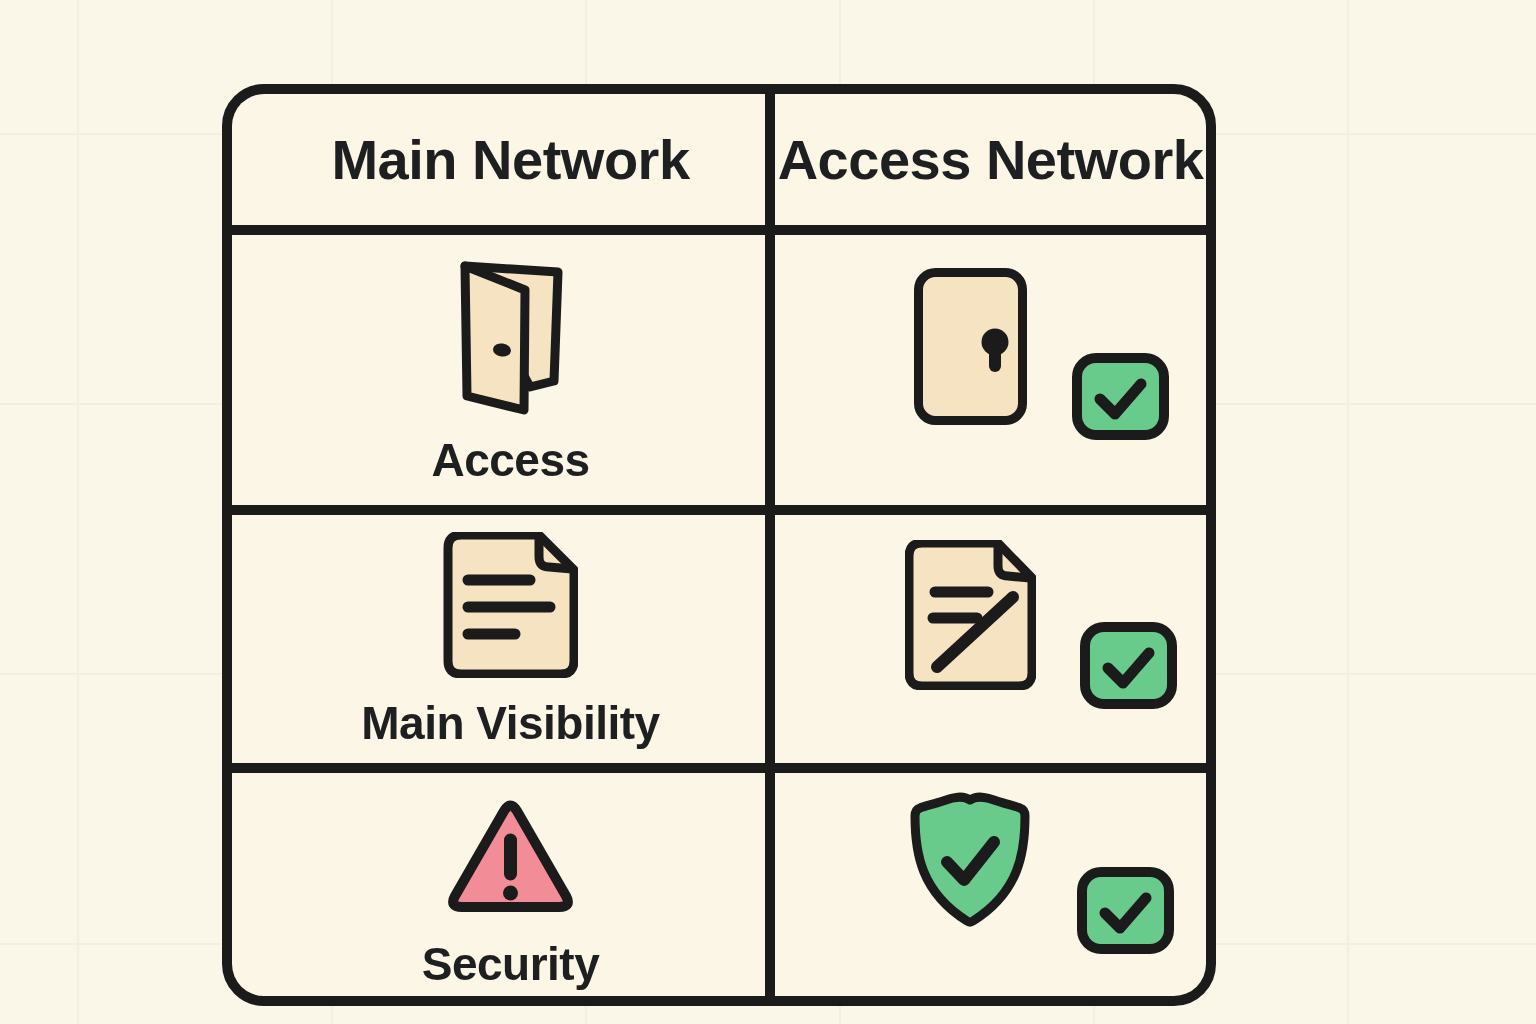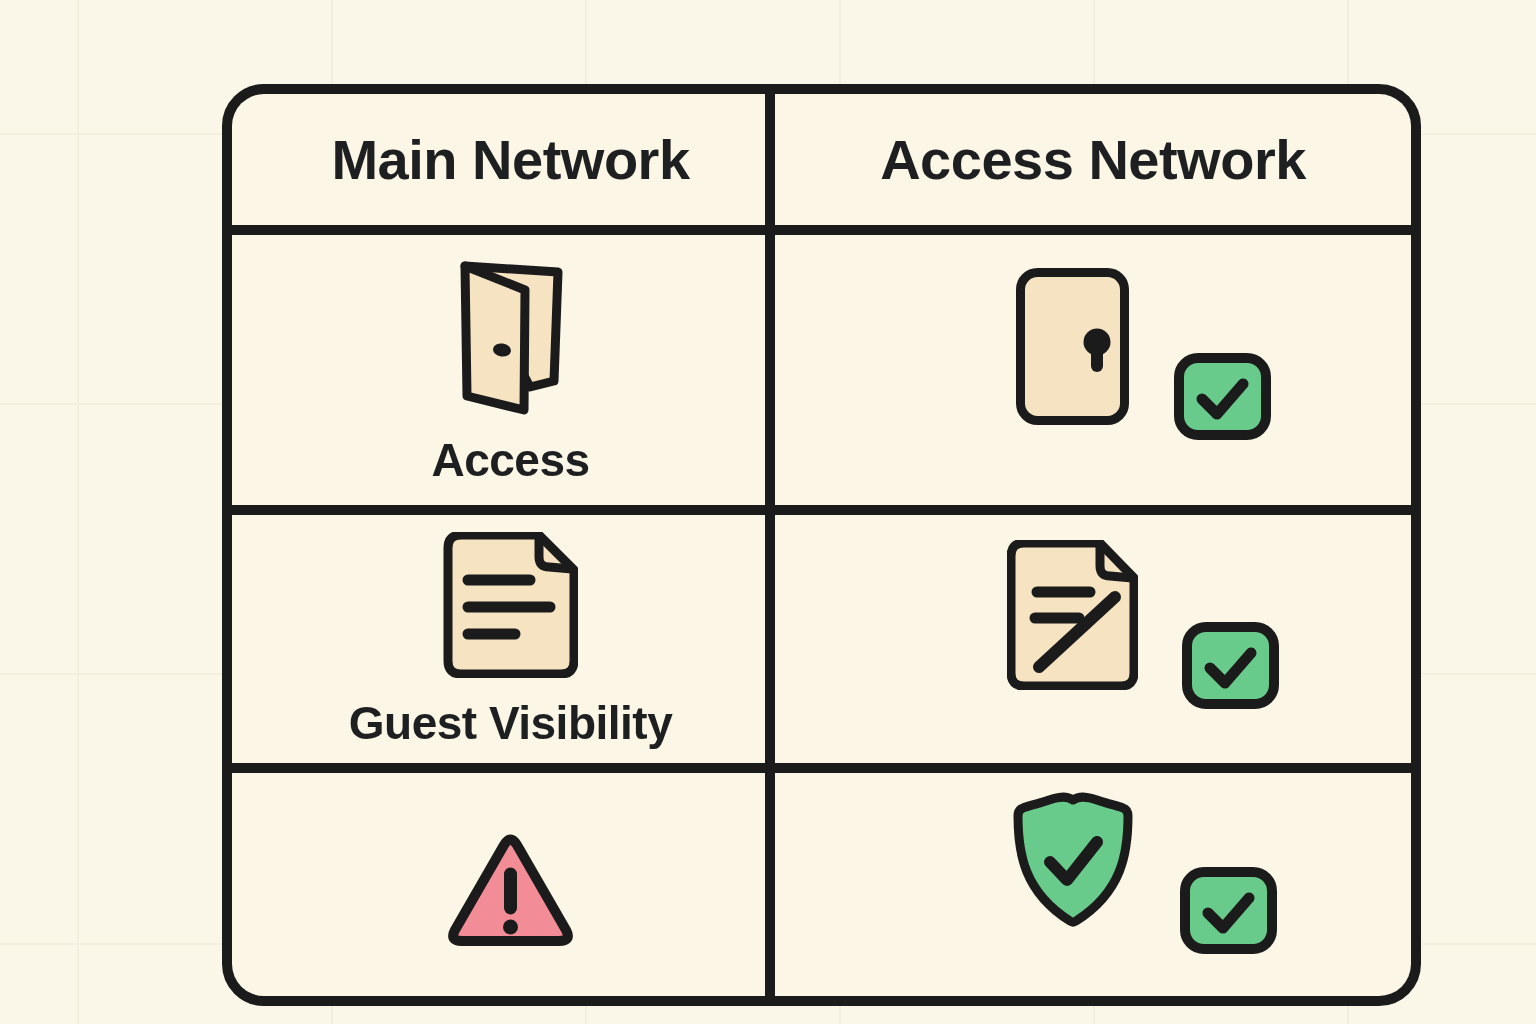--- a/index.html
+++ b/index.html
@@ -12,21 +12,21 @@
       linear-gradient(90deg, #f2efdd 2px, transparent 2px);
     background-size: 254px 270px;
     background-position: 77px 133px;
     position: relative;
   }
 
   .table {
     position: absolute;
     left: 222px;
     top: 84px;
-    width: 1199px;
+    width: 994px;
     height: 922px;
     background: #1B1B1B;
     border: 10px solid #1B1B1B;
     border-radius: 42px;
     overflow: hidden;
     display: grid;
     grid-template-columns: 533px 1fr;
     grid-template-rows: 131px 270px 248px 1fr;
     gap: 10px;
   }
@@ -112,21 +112,21 @@
   <div class="cell main-cell">
     <span class="icon-wrap">
       <svg width="135" height="146" viewBox="0 0 135 146">
         <path d="M18 3 L96 3 L131 38 L131 129 Q131 142 118 142 L18 142 Q5 142 5 129 L5 16 Q5 3 18 3 Z" fill="#F5E3C2" stroke="#1B1B1B" stroke-width="9" stroke-linejoin="round"></path>
         <path d="M96 4 L96 25 Q96 35 106 35 L129 37" fill="none" stroke="#1B1B1B" stroke-width="9" stroke-linejoin="round"></path>
         <line x1="25" y1="48" x2="87" y2="48" stroke="#1B1B1B" stroke-width="11" stroke-linecap="round"></line>
         <line x1="25" y1="75" x2="107" y2="75" stroke="#1B1B1B" stroke-width="11" stroke-linecap="round"></line>
         <line x1="25" y1="102" x2="72" y2="102" stroke="#1B1B1B" stroke-width="11" stroke-linecap="round"></line>
       </svg>
     </span>
-    <span class="row-label">Guest Visibility</span>
+    <span class="row-label">Main Visibility</span>
   </div>
   <div class="cell guest-cell">
     <span class="icon-wrap big-icon">
       <svg width="131" height="150" viewBox="0 0 131 150">
         <path d="M17 3 L93 3 L127 38 L127 133 Q127 146 114 146 L17 146 Q4 146 4 133 L4 16 Q4 3 17 3 Z" fill="#F5E3C2" stroke="#1B1B1B" stroke-width="9" stroke-linejoin="round"></path>
         <path d="M93 4 L93 26 Q93 36 103 36 L125 38" fill="none" stroke="#1B1B1B" stroke-width="9" stroke-linejoin="round"></path>
         <line x1="30" y1="52" x2="83" y2="52" stroke="#1B1B1B" stroke-width="11" stroke-linecap="round"></line>
         <line x1="28" y1="78" x2="72" y2="78" stroke="#1B1B1B" stroke-width="11" stroke-linecap="round"></line>
         <line x1="32" y1="127" x2="108" y2="57" stroke="#1B1B1B" stroke-width="12" stroke-linecap="round"></line>
       </svg>
@@ -140,20 +140,21 @@
   </div>
 
   <div class="cell main-cell shift-down">
     <span class="icon-wrap">
       <svg width="133" height="122" viewBox="0 0 133 122">
         <path d="M60 14 Q66.5 3 73 14 L122 99 Q128 110 115 110 L18 110 Q5 110 11 99 Z" fill="#F28D98" stroke="#1B1B1B" stroke-width="10" stroke-linejoin="round"></path>
         <line x1="66.5" y1="43" x2="66.5" y2="77" stroke="#1B1B1B" stroke-width="13" stroke-linecap="round"></line>
         <circle cx="66.5" cy="96" r="7.5" fill="#1B1B1B"></circle>
       </svg>
     </span>
+    <span class="row-label">Security</span>
   </div>
   <div class="cell guest-cell">
     <span class="icon-wrap big-icon">
       <svg width="126" height="140" viewBox="0 0 126 140">
         <path d="M63 9 C56 4 47 6 36 10 C27 13 18 15 13 17 C10 18 8 21 8 25 C8 62 14 101 60 130 C62 131.5 64 131.5 66 130 C112 101 118 62 118 25 C118 21 116 18 113 17 C108 15 99 13 90 10 C79 6 70 4 63 9 Z" fill="#68CA8B" stroke="#1B1B1B" stroke-width="9" stroke-linejoin="round"></path>
         <path d="M40 71 L57 89 L87 51" fill="none" stroke="#1B1B1B" stroke-width="12" stroke-linecap="round" stroke-linejoin="round"></path>
       </svg>
     </span>
     <span class="icon-wrap checkbox">
       <svg width="97" height="87" viewBox="0 0 97 87">

